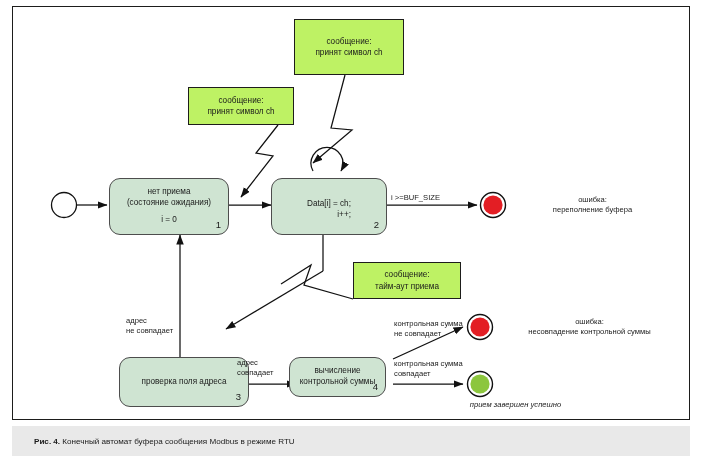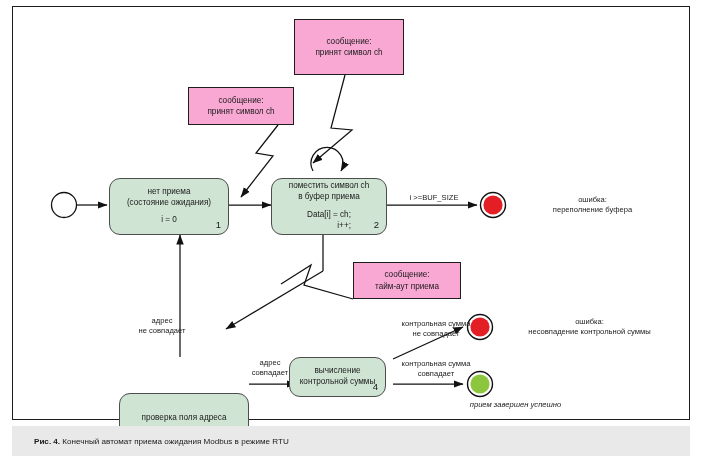--- a/index.html
+++ b/index.html
@@ -62,36 +62,36 @@
   .state-num {
     position: absolute;
     right: 7px;
     bottom: 2px;
     font-size: 9.5px;
     color: #1a1a1a;
   }
   .note-box {
     position: absolute;
     box-sizing: border-box;
-    background: #f9a8d4;
+    background: #bef264;
     border: 1.3px solid #1d1d1b;
     display: flex;
     flex-direction: column;
     align-items: center;
     justify-content: center;
     text-align: center;
     font-size: 8.2px;
     line-height: 1.38;
     color: #1a1a1a;
   }
   .edge-label {
     position: absolute;
     font-size: 7.6px;
     line-height: 1.35;
-    text-align: center;
+    text-align: left;
     color: #1a1a1a;
     white-space: pre-line;
   }
   .end-label {
     position: absolute;
     font-size: 7.6px;
     line-height: 1.38;
     text-align: center;
     color: #1a1a1a;
     white-space: pre-line;
@@ -187,28 +187,26 @@
     </div>
 
     <div class="state-box" style="left:96px; top:171px; width:120px; height:57px;">
       <div class="state-title" style="white-space: pre-line;">нет приема
 (состояние ожидания)</div>
       <div class="state-actions">i = 0</div>
       <div class="state-num">1</div>
     </div>
 
     <div class="state-box" style="left:258px; top:171px; width:116px; height:57px;">
-      <div class="state-title" style="white-space: pre-line;">поместить символ ch
-в буфер приема</div>
       <div class="state-actions" style="white-space: pre-line; text-align: right;">Data[i] = ch;
 i++;</div>
       <div class="state-num">2</div>
     </div>
 
-    <div class="state-box" style="left:106px; top:350px; width:130px; height:50px;margin-top:36px;">
+    <div class="state-box" style="left:106px; top:350px; width:130px; height:50px;">
       <div class="state-title">проверка поля адреса</div>
       <div class="state-num">3</div>
     </div>
 
     <div class="state-box" style="left:276px; top:350px; width:97px; height:40px;text-align:center;">
       <div class="state-title" style="white-space: pre-line;">вычисление
 контрольной суммы</div>
       <div class="state-num">4</div>
     </div>
 
@@ -231,17 +229,17 @@
 
     <div class="end-label" style="left: 484px; top: 310px; width: 185px; white-space: pre-line;">ошибка:
 несовпадение контрольной суммы</div>
 
     <div class="end-label" style="left:415px; top:393px; width:175px; text-align:center;font-style:italic;">прием завершен успешно</div>
 
   </div>
 
   <div id="caption-bar">
     <div id="caption-text">
-      <b>Рис. 4.</b><span> Конечный автомат приема ожидания Modbus в режиме RTU</span>
+      <b>Рис. 4.</b><span> Конечный автомат буфера сообщения Modbus в режиме RTU</span>
     </div>
   </div>
 
 </div>
 
 </body></html>

